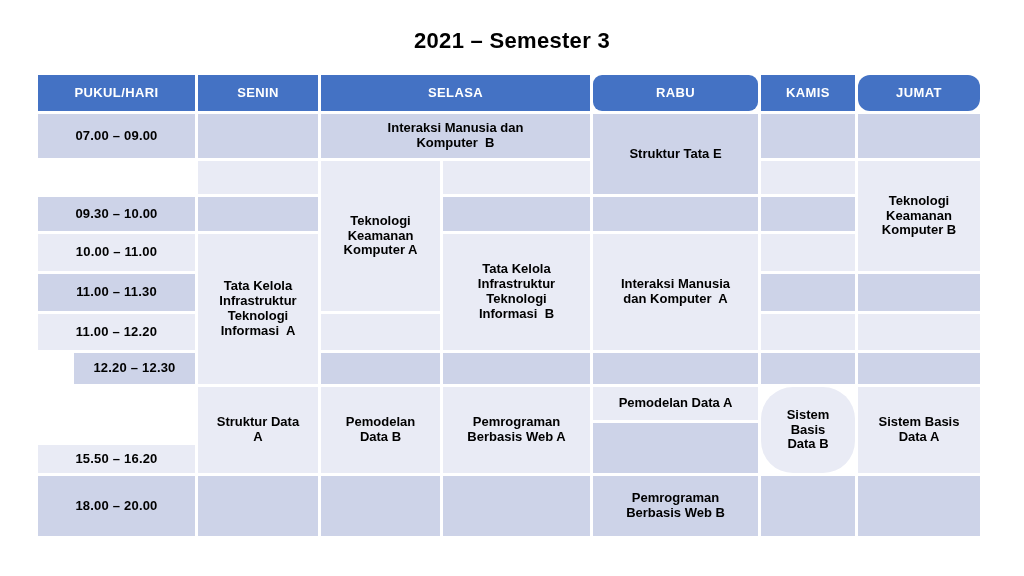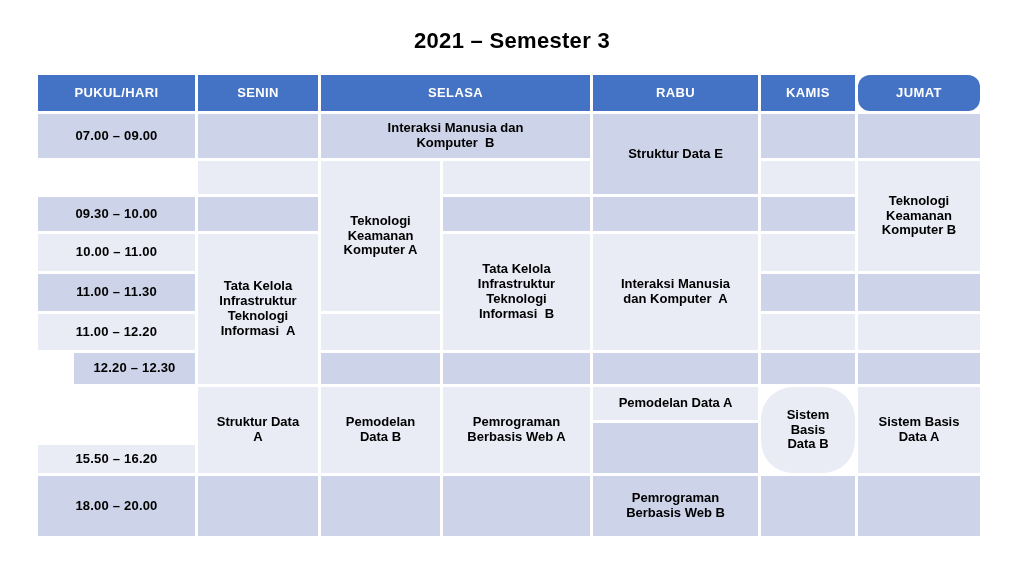--- a/index.html
+++ b/index.html
@@ -61,21 +61,21 @@
 </style>
 </head>
 <body>
 
 <div class="slide-title">2021 – Semester 3</div>
 
 <div class="schedule">
     <div class="cell header" style="grid-area: 1 / 1 / span 1 / span 1;">PUKUL/HARI</div>
     <div class="cell header" style="grid-area: 1 / 2 / span 1 / span 1;">SENIN</div>
     <div class="cell header" style="grid-area: 1 / 3 / span 1 / span 2;">SELASA</div>
-    <div class="cell header" style="grid-area: 1 / 5 / span 1 / span 1;">RABU</div>
+    <div class="cell header" style="grid-area: 1 / 5 / span 1 / span 1; border-radius: 9px;">RABU</div>
     <div class="cell header" style="grid-area: 1 / 6 / span 1 / span 1;">KAMIS</div>
     <div class="cell header" style="grid-area: 1 / 7 / span 1 / span 1; border-radius: 12px;">JUMAT</div>
     <div class="cell dark time" style="grid-area: 2 / 1 / span 1 / span 1;">07.00 – 09.00</div>
     <div class="cell dark time" style="grid-area: 4 / 1 / span 1 / span 1;">09.30 – 10.00</div>
     <div class="cell light time" style="grid-area: 5 / 1 / span 1 / span 1;">10.00 – 11.00</div>
     <div class="cell dark time" style="grid-area: 6 / 1 / span 1 / span 1;">11.00 – 11.30</div>
     <div class="cell light time" style="grid-area: 7 / 1 / span 1 / span 1;">11.00 – 12.20</div>
     <div class="cell dark time" style="grid-area: 8 / 1 / span 1 / span 1; margin-left: 36px;">12.20 – 12.30</div>
     <div class="cell light time" style="grid-area: 11 / 1 / span 1 / span 1;">15.50 – 16.20</div>
     <div class="cell dark time" style="grid-area: 12 / 1 / span 1 / span 1;">18.00 – 20.00</div>
@@ -102,21 +102,21 @@
     <div class="cell light" style="grid-area: 3 / 4 / span 1 / span 1;"></div>
     <div class="cell dark" style="grid-area: 4 / 4 / span 1 / span 1;"></div>
     <div class="cell light" style="grid-area: 5 / 4 / span 3 / span 1;">Tata Kelola
 Infrastruktur
 Teknologi
 Informasi  B</div>
     <div class="cell dark" style="grid-area: 8 / 4 / span 1 / span 1;"></div>
     <div class="cell light" style="grid-area: 9 / 4 / span 3 / span 1;">Pemrograman
 Berbasis Web A</div>
     <div class="cell dark" style="grid-area: 12 / 4 / span 1 / span 1;"></div>
-    <div class="cell dark" style="grid-area: 2 / 5 / span 2 / span 1;">Struktur Data E</div>
+    <div class="cell dark" style="grid-area: 2 / 5 / span 2 / span 1;">Struktur Tata E</div>
     <div class="cell dark" style="grid-area: 4 / 5 / span 1 / span 1;"></div>
     <div class="cell light" style="grid-area: 5 / 5 / span 3 / span 1;">Interaksi Manusia
 dan Komputer  A</div>
     <div class="cell dark" style="grid-area: 8 / 5 / span 1 / span 1;"></div>
     <div class="cell light" style="grid-area: 9 / 5 / span 1 / span 1;">Pemodelan Data A</div>
     <div class="cell dark" style="grid-area: 10 / 5 / span 2 / span 1;"></div>
     <div class="cell dark" style="grid-area: 12 / 5 / span 1 / span 1;">Pemrograman
 Berbasis Web B</div>
     <div class="cell dark" style="grid-area: 2 / 6 / span 1 / span 1;"></div>
     <div class="cell light" style="grid-area: 3 / 6 / span 1 / span 1;"></div>

